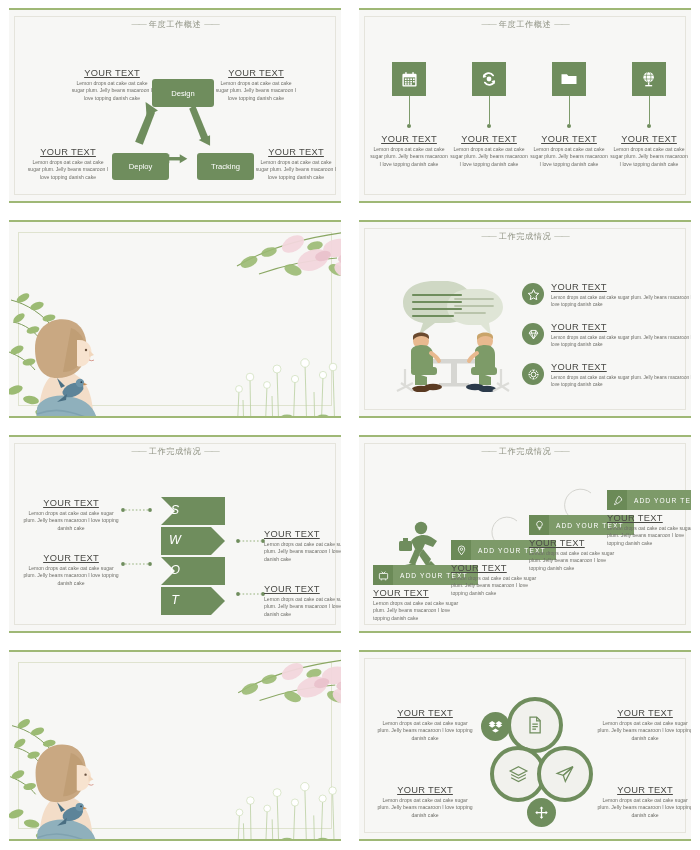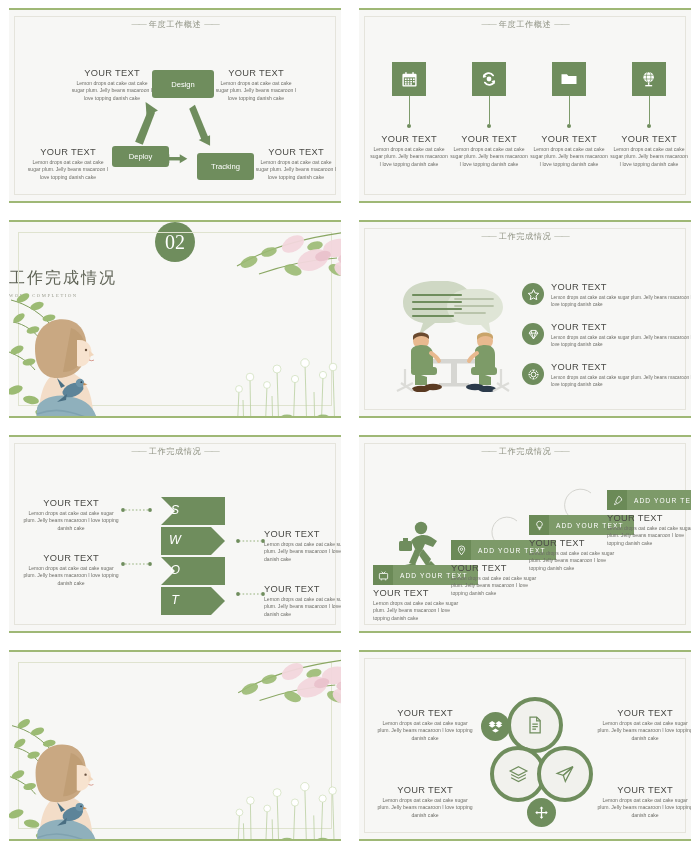--- a/index.html
+++ b/index.html
@@ -47,39 +47,40 @@
   }
   .sec-title .dash { color: #b9bcae; letter-spacing: -1px; }
 
   
   .yt-head {
     font-size: 9.3px;
     color: #4a4a46;
     letter-spacing: 0.3px;
     margin-bottom: 1.5px;
     white-space: nowrap;
+    text-decoration: underline;
   }
   .yt-body {
     font-size: 5.1px;
     line-height: 1.52;
     color: #6e6e68;
   }
 
   
   .s1-wrap { position: absolute; inset: 0; }
   .gbox {
     position: absolute;
     background: #6f8d5d;
     border-radius: 3px;
     color: #fff;
     font-size: 7.6px;
     display: flex; align-items: center; justify-content: center;
   }
-  .s1-design { left: 143px; top: 60px; width: 62px; height: 28px; justify-content: center; }
-  .s1-deploy { left: 103px; top: 136px; width: 57px; height: 21px; }
+  .s1-design { left: 143px; top: 69px; width: 62px; height: 28px; justify-content: center; }
+  .s1-deploy { left: 103px; top: 143px; width: 57px; height: 27px; }
   .s1-track  { left: 188px; top: 143px; width: 57px; height: 27px; }
   .s1-svg { position: absolute; inset: 0; }
   .s1-t { position: absolute; width: 82px; }
   .s1-t1 { left: 62px;  top: 58px; text-align: center; }
   .s1-t2 { left: 206px; top: 58px; text-align: center; }
   .s1-t3 { left: 18px;  top: 137px; text-align: center; }
   .s1-t4 { left: 246px; top: 137px; text-align: center; }
 
   
   .s2-col {
@@ -431,25 +432,20 @@
             <ellipse cx="106" cy="90" rx="8.5" ry="5.4"></ellipse>
           <ellipse cx="124" cy="97" rx="8" ry="5"></ellipse>
             <ellipse cx="138" cy="91" rx="7" ry="4.5"></ellipse>
           <ellipse cx="26" cy="103" rx="7" ry="4"></ellipse>
             <ellipse cx="62" cy="103" rx="7" ry="4"></ellipse>
           <ellipse cx="98" cy="103" rx="7" ry="4"></ellipse>
             <ellipse cx="132" cy="103" rx="7" ry="4"></ellipse>
         </g>
       </svg>
 
-      <div class="center">
-        <div class="num-circle">02</div>
-        <div class="cover-title">工作完成情况</div>
-        <div class="cover-sub">WORK COMPLETION</div>
-      </div>
     </div>
   </div>
 
   <div class="slide-cell">
     <div class="slide">
       <div class="inner-frame"></div>
       <div class="sec-title">
         <span class="dash">——</span>
         <span>工作完成情况</span>
         <span class="dash">——</span>

